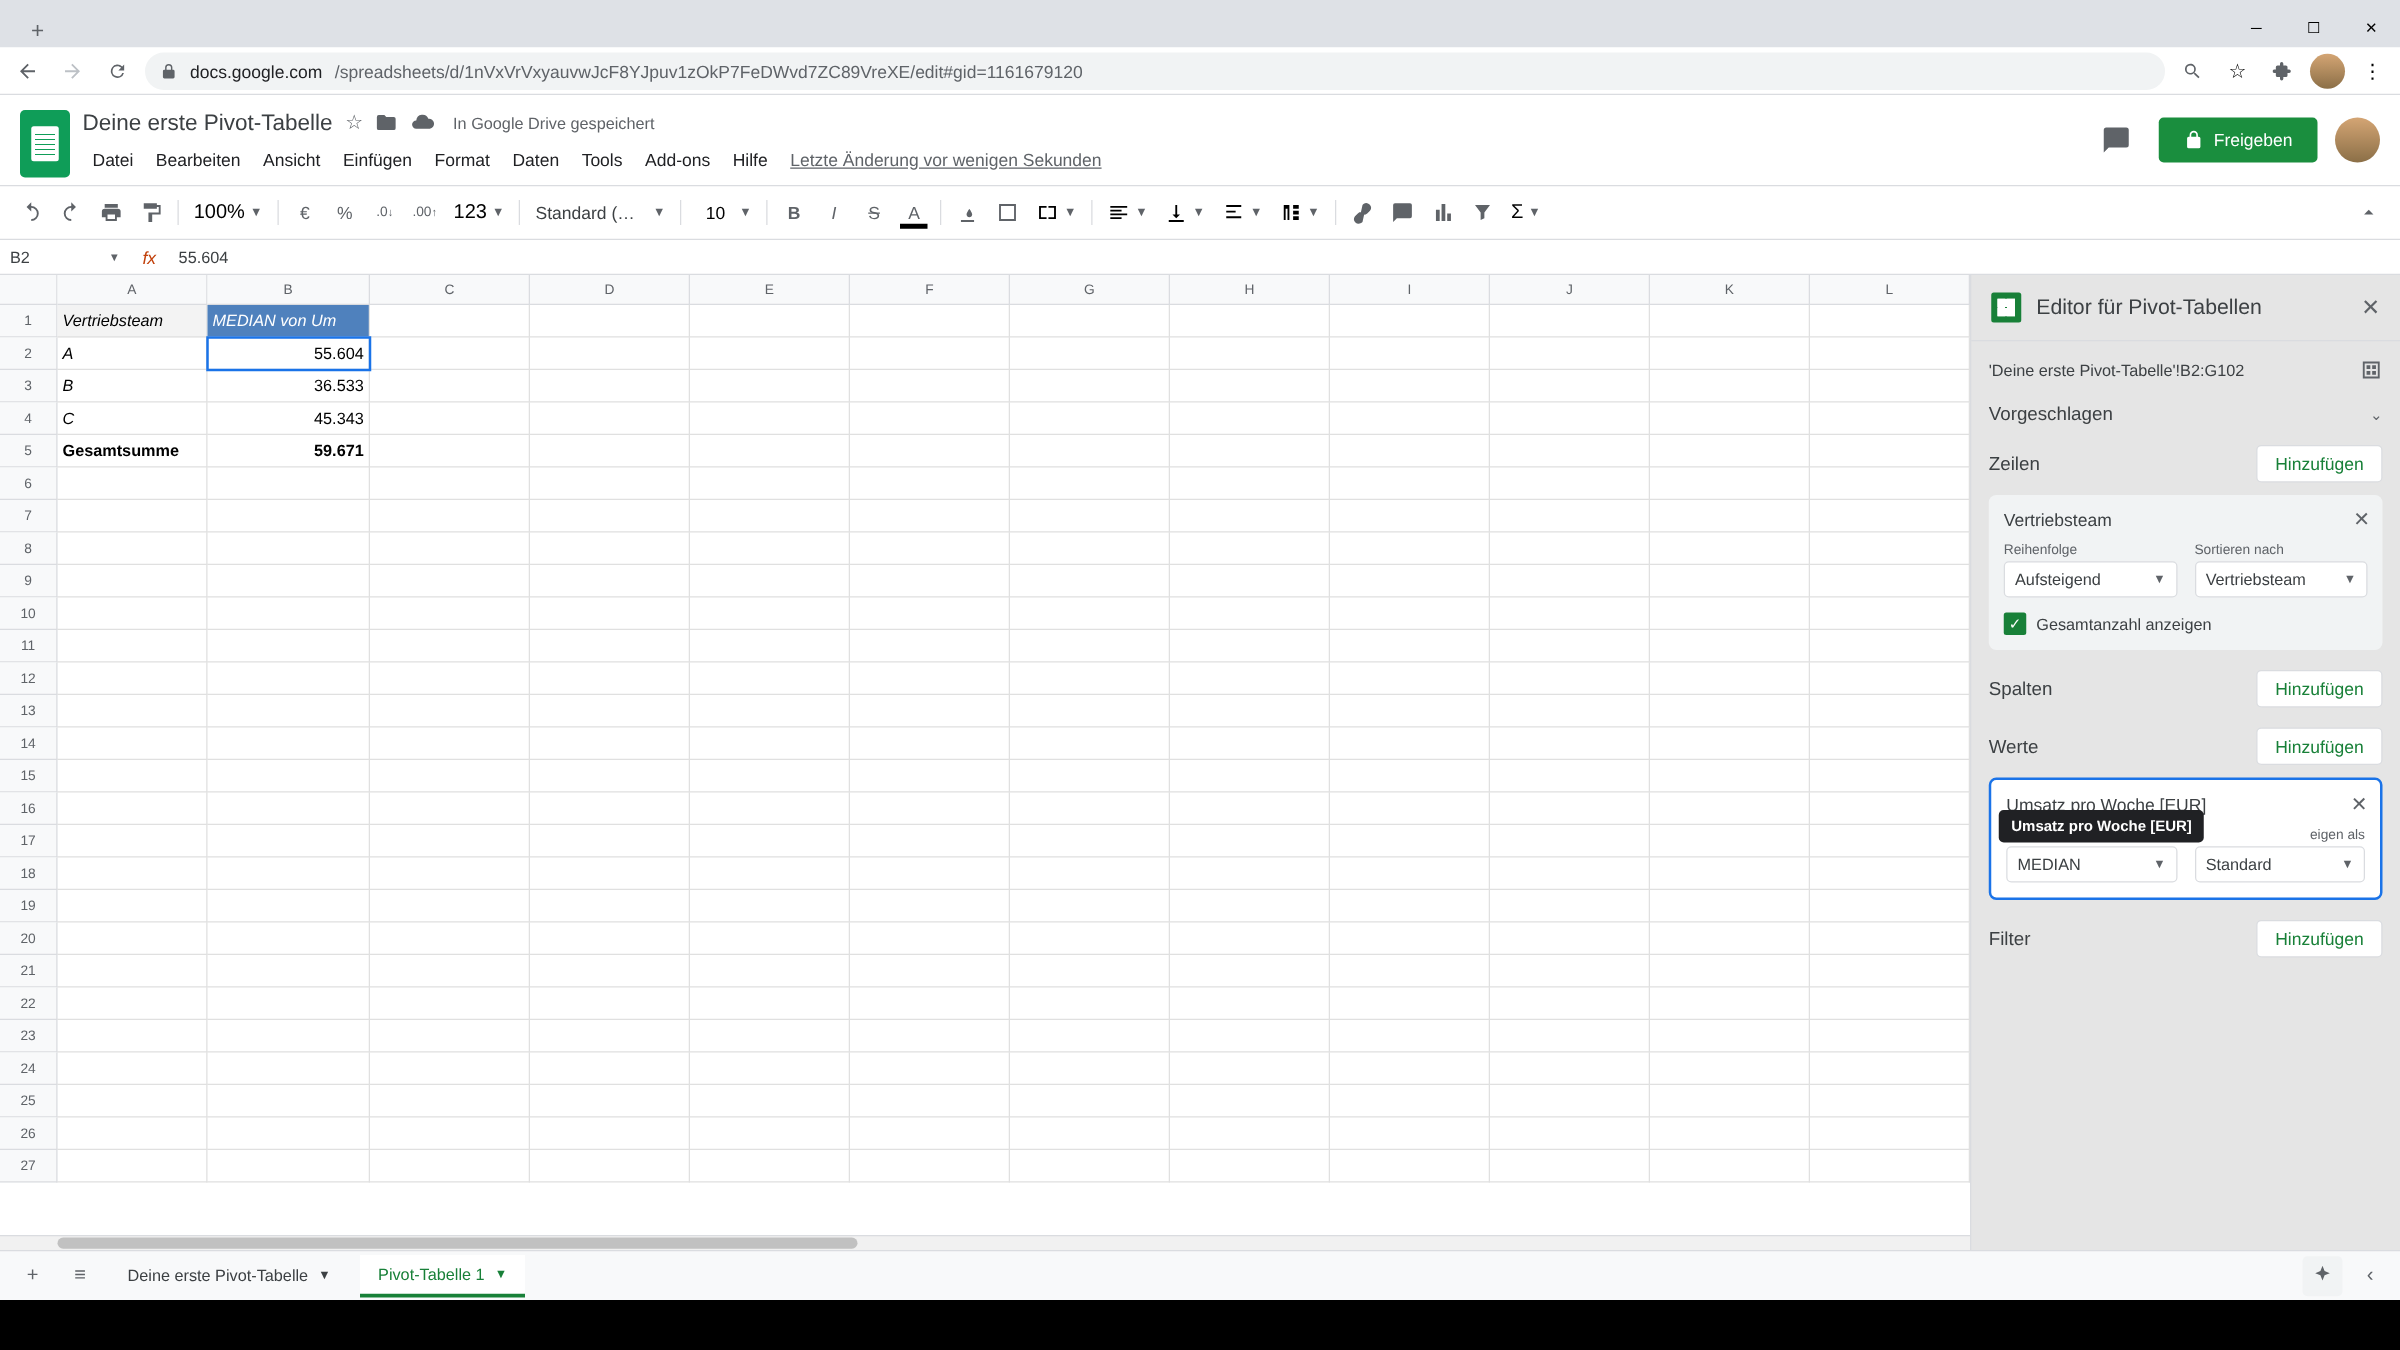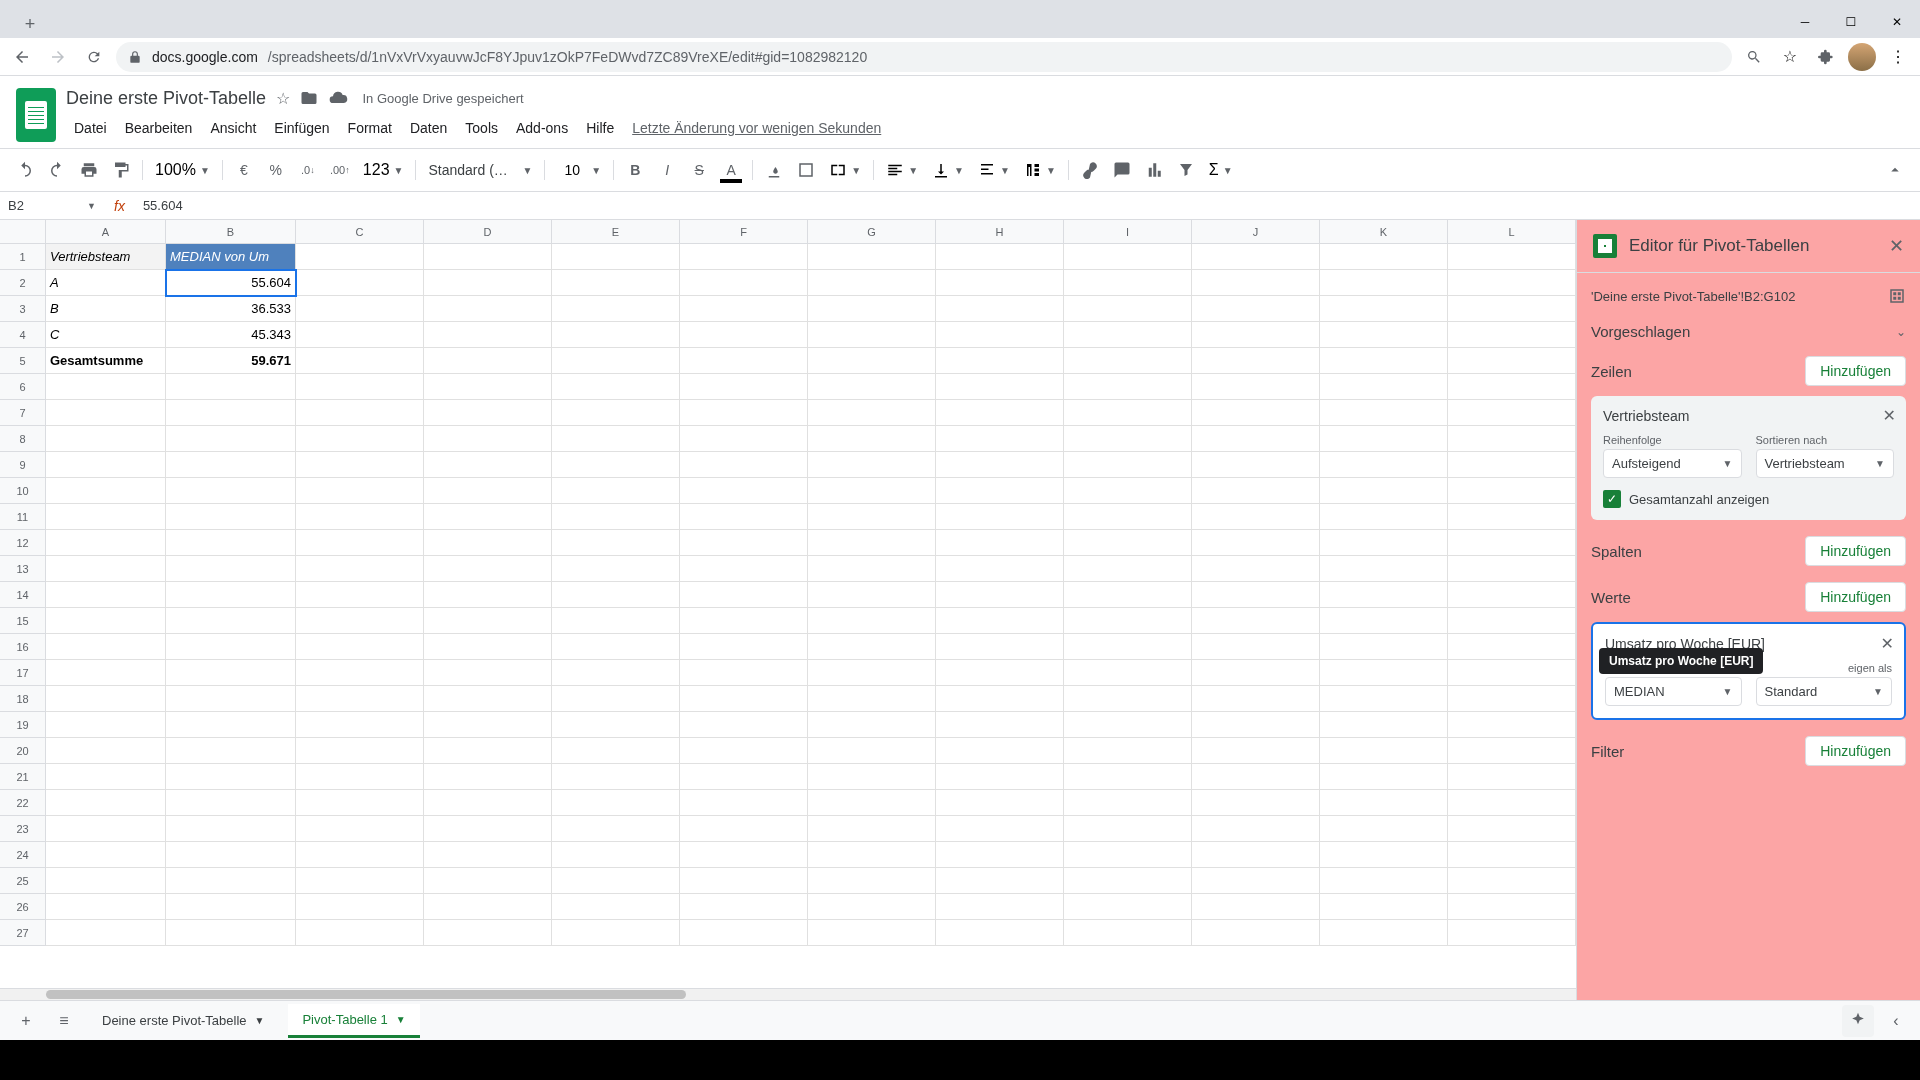--- a/index.html
+++ b/index.html
@@ -83,21 +83,21 @@
 .cell.italic { font-style: italic; }
 .cell.active { outline: 2px solid #1a73e8; outline-offset: -1px; z-index: 2; position: relative; }
 .col-A { width: 120px; }
 .col-B { width: 130px; }
 .col-wide { width: 128px; }
 
 .h-scroll { height: 12px; background: #f1f1f1; border-top: 1px solid #dadce0; position: relative; }
 .h-scroll-thumb { position: absolute; left: 46px; width: 640px; top: 1px; bottom: 1px; background: #c1c1c1; border-radius: 6px; }
 
 
-.pivot-editor { width: 350px; border-left: 1px solid #dadce0; display: flex; flex-direction: column; background: #fca5a5; }
+.pivot-editor { width: 350px; border-left: 1px solid #dadce0; display: flex; flex-direction: column; background: #e5e5e5; }
 .pe-header { display: flex; align-items: center; padding: 14px 16px; gap: 12px; border-bottom: 1px solid #dadce0; }
 .pe-icon { width: 24px; height: 24px; background: #188038; border-radius: 2px; display: flex; align-items: center; justify-content: center; }
 .pe-icon-grid { width: 14px; height: 14px; background: linear-gradient(#fff 0 45%, transparent 45% 55%, #fff 55%), linear-gradient(90deg, #fff 0 45%, transparent 45% 55%, #fff 55%); }
 .pe-title { font-size: 17px; color: #3c4043; flex: 1; }
 .pe-close { color: #5f6368; cursor: pointer; font-size: 18px; }
 .pe-body { flex: 1; padding: 14px 14px; overflow-y: auto; }
 .pe-range-row { display: flex; align-items: center; gap: 8px; margin-bottom: 18px; }
 .pe-range { font-size: 13px; color: #3c4043; flex: 1; }
 .pe-grid-btn { color: #5f6368; cursor: pointer; }
 .pe-section-title { font-size: 15px; color: #3c4043; display: flex; align-items: center; justify-content: space-between; margin-bottom: 10px; cursor: pointer; }
@@ -158,21 +158,21 @@
     <div class="nav-btn">
       <svg width="16" height="16" viewBox="0 0 24 24">
           <path fill="currentColor" d="M17.65 6.35A8 8 0 1 0 19.73 14h-2.08A6 6 0 1 1 12 6c1.66 0 3.14.69 4.22 1.78L13 11h7V4l-2.35 2.35z"></path>
         </svg>
     </div>
     <div class="url-bar">
       <svg width="14" height="14" viewBox="0 0 24 24">
           <path fill="#5f6368" d="M12 2a5 5 0 0 0-5 5v3H6a2 2 0 0 0-2 2v8a2 2 0 0 0 2 2h12a2 2 0 0 0 2-2v-8a2 2 0 0 0-2-2h-1V7a5 5 0 0 0-5-5zm-3 5a3 3 0 0 1 6 0v3H9z"></path>
         </svg>
       <span class="url-domain">docs.google.com</span>
-        <span style="color:#5f6368">/spreadsheets/d/1nVxVrVxyauvwJcF8YJpuv1zOkP7FeDWvd7ZC89VreXE/edit#gid=1082982120</span>
+        <span style="color:#5f6368">/spreadsheets/d/1nVxVrVxyauvwJcF8YJpuv1zOkP7FeDWvd7ZC89VreXE/edit#gid=1161679120</span>
     </div>
     <div class="addr-icon">
         <svg width="16" height="16" viewBox="0 0 24 24">
           <path fill="#5f6368" d="M15.5 14h-.8l-.3-.3a6.5 6.5 0 1 0-.7.7l.3.3v.8l5 5 1.5-1.5-5-5zM9.5 14A4.5 4.5 0 1 1 14 9.5 4.5 4.5 0 0 1 9.5 14z"></path>
         </svg>
       </div>
     <div class="addr-icon">☆</div>
     <div class="addr-icon">
         <svg width="16" height="16" viewBox="0 0 24 24">
           <path fill="#5f6368" d="M20 10h-2V7a2 2 0 0 0-2-2h-3V3a2 2 0 0 0-4 0v2H6a2 2 0 0 0-2 2v3H2a2 2 0 0 0 0 4h2v3a2 2 0 0 0 2 2h3v2a2 2 0 0 0 4 0v-2h3a2 2 0 0 0 2-2v-3h2a2 2 0 0 0 0-4z"></path>
@@ -207,20 +207,34 @@
         <span class="menu-item">Bearbeiten</span>
         <span class="menu-item">Ansicht</span>
         <span class="menu-item">Einfügen</span>
         <span class="menu-item">Format</span>
         <span class="menu-item">Daten</span>
         <span class="menu-item">Tools</span>
         <span class="menu-item">Add-ons</span>
         <span class="menu-item">Hilfe</span>
         <span class="last-edit">Letzte Änderung vor wenigen Sekunden</span>
       </div>
+    </div>
+    <div class="header-right">
+      <div class="comment-btn">
+          <svg width="24" height="24" viewBox="0 0 24 24">
+            <path fill="#5f6368" d="M20 2H4a2 2 0 0 0-2 2v18l4-4h14a2 2 0 0 0 2-2V4a2 2 0 0 0-2-2z"></path>
+          </svg>
+        </div>
+      <button class="share-btn">
+        <svg width="16" height="16" viewBox="0 0 24 24">
+            <path fill="#fff" d="M18 8h-1V6a5 5 0 0 0-10 0v2H6a2 2 0 0 0-2 2v10a2 2 0 0 0 2 2h12a2 2 0 0 0 2-2V10a2 2 0 0 0-2-2zM9 6a3 3 0 0 1 6 0v2H9z"></path>
+          </svg>
+        <span>Freigeben</span>
+      </button>
+      <div class="profile-avatar"></div>
     </div>
   </div>
 
   <div class="toolbar">
     <div class="tb-btn">
         <svg width="18" height="18" viewBox="0 0 24 24">
           <path fill="currentColor" d="M12 5V1L7 6l5 5V7a6 6 0 0 1 0 12v2a8 8 0 0 0 0-16z"></path>
         </svg>
       </div>
     <div class="tb-btn">

